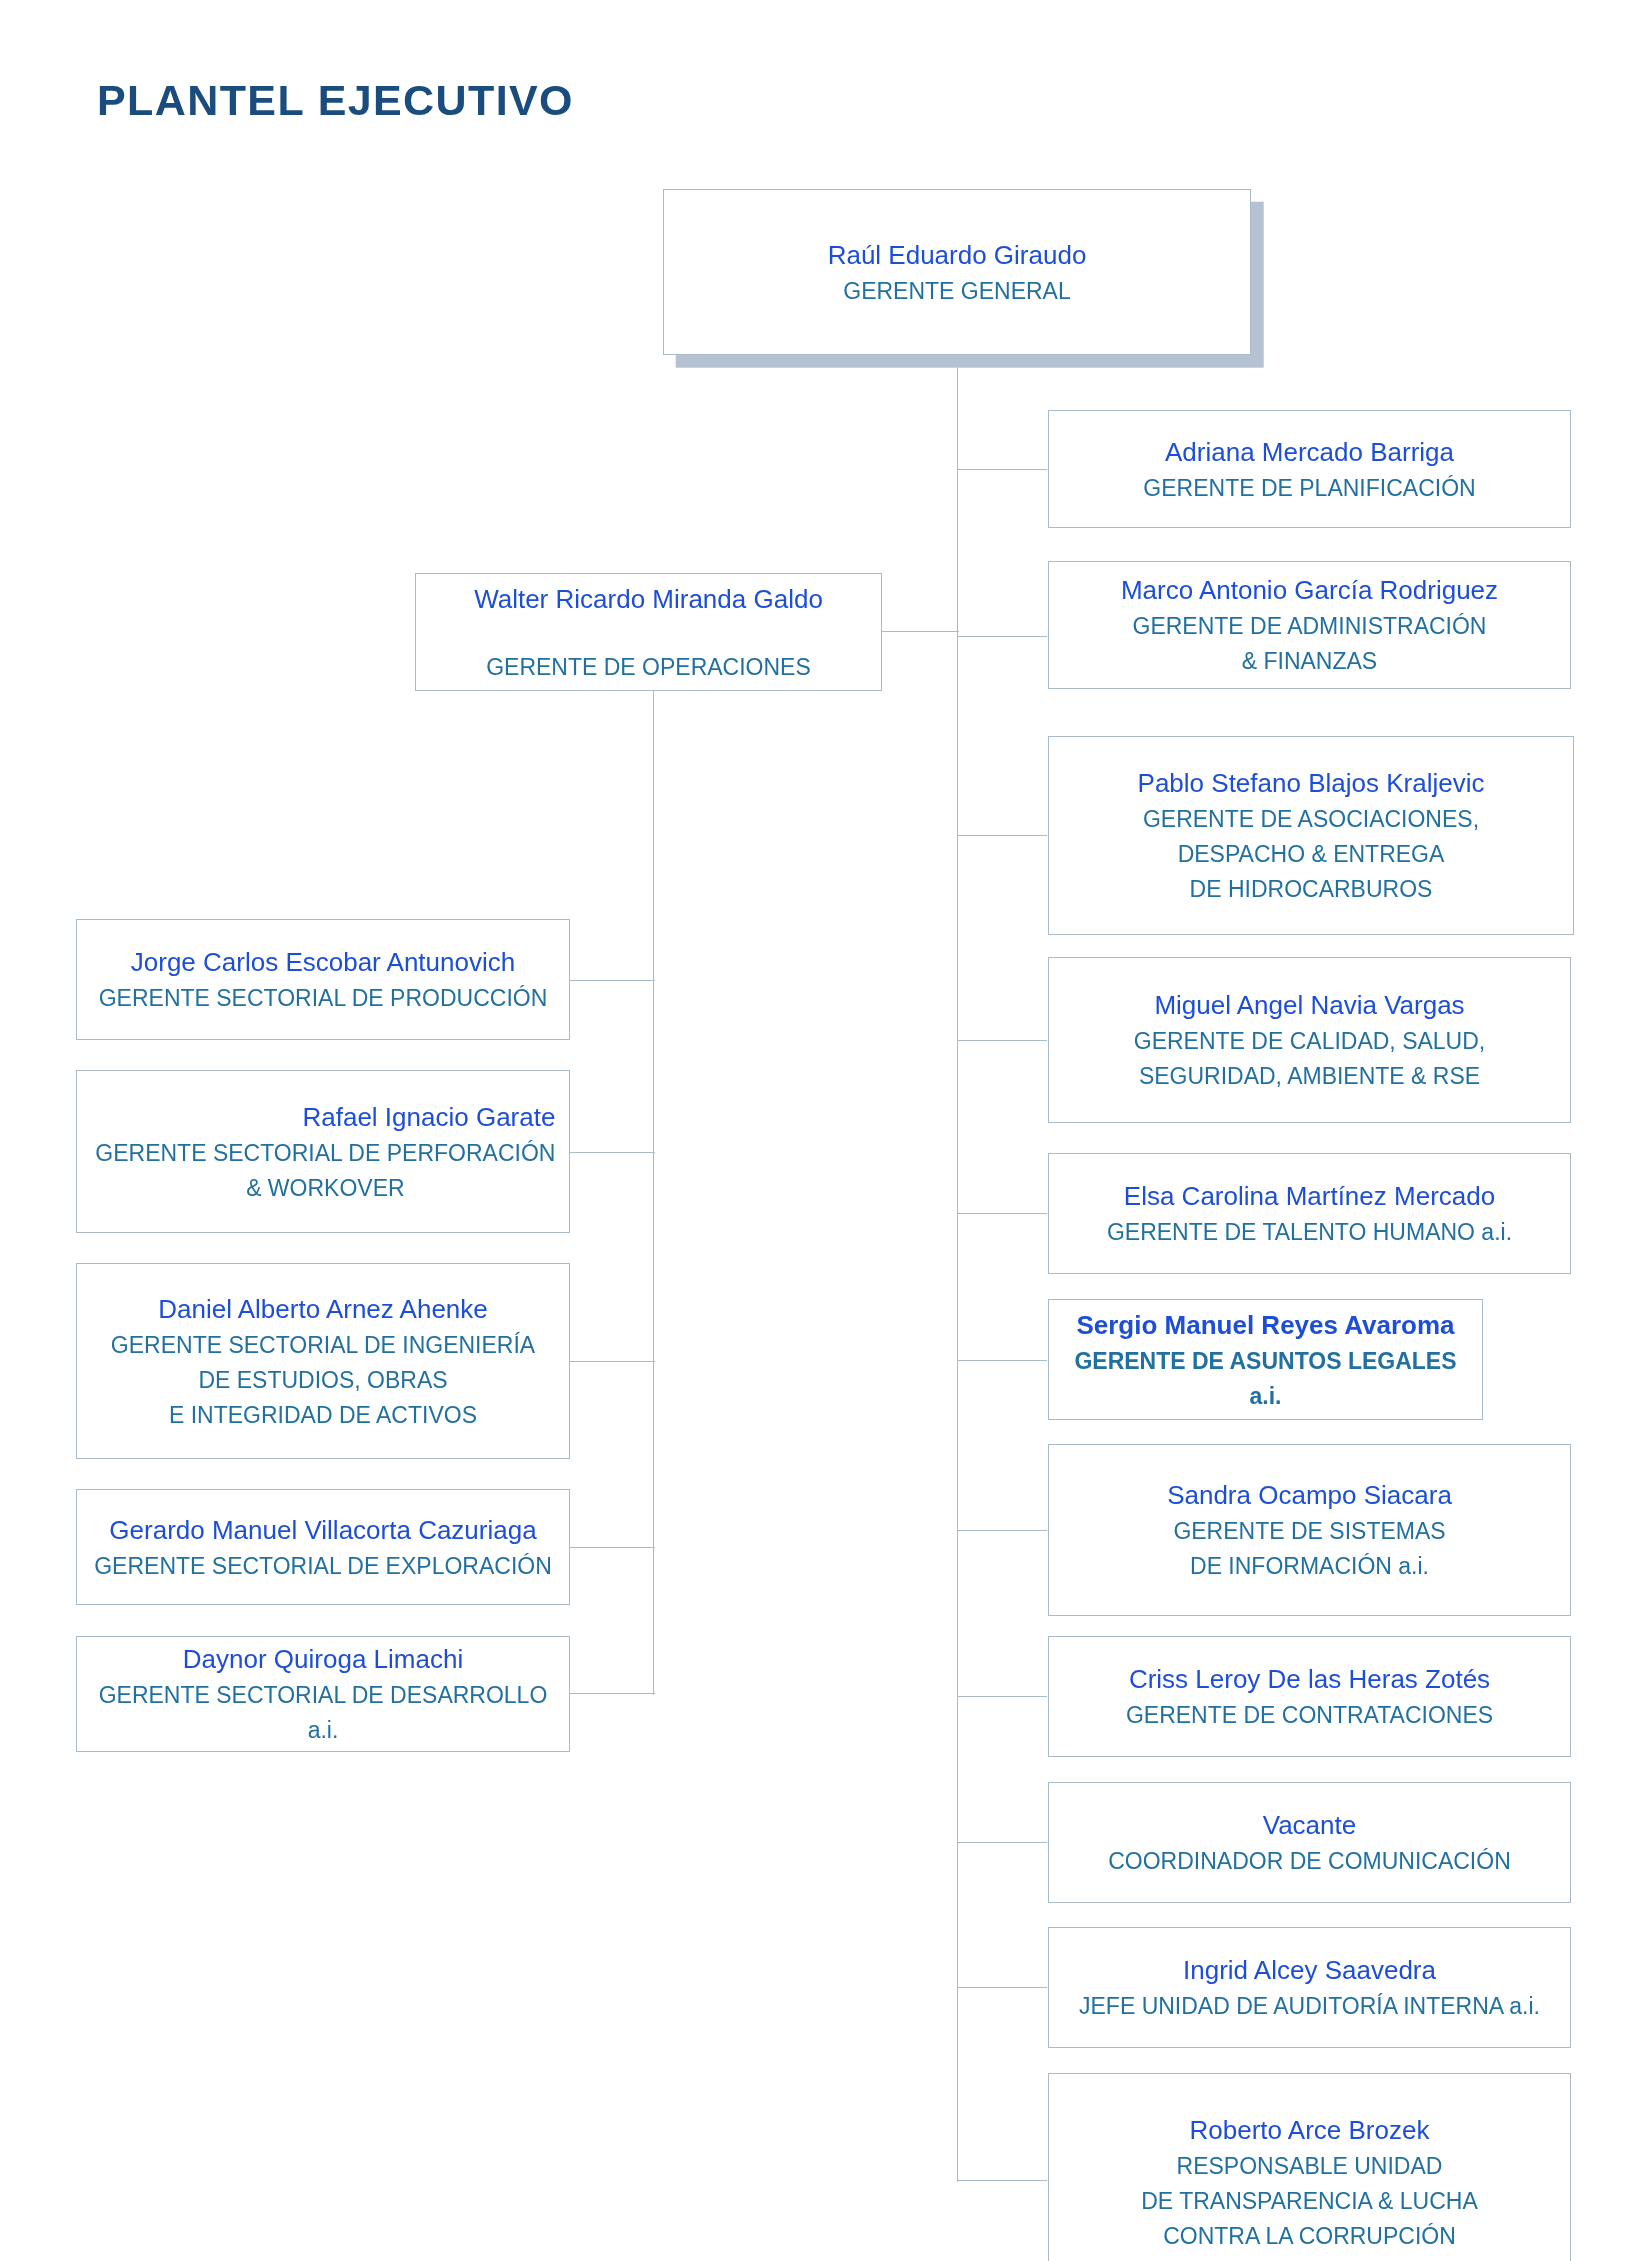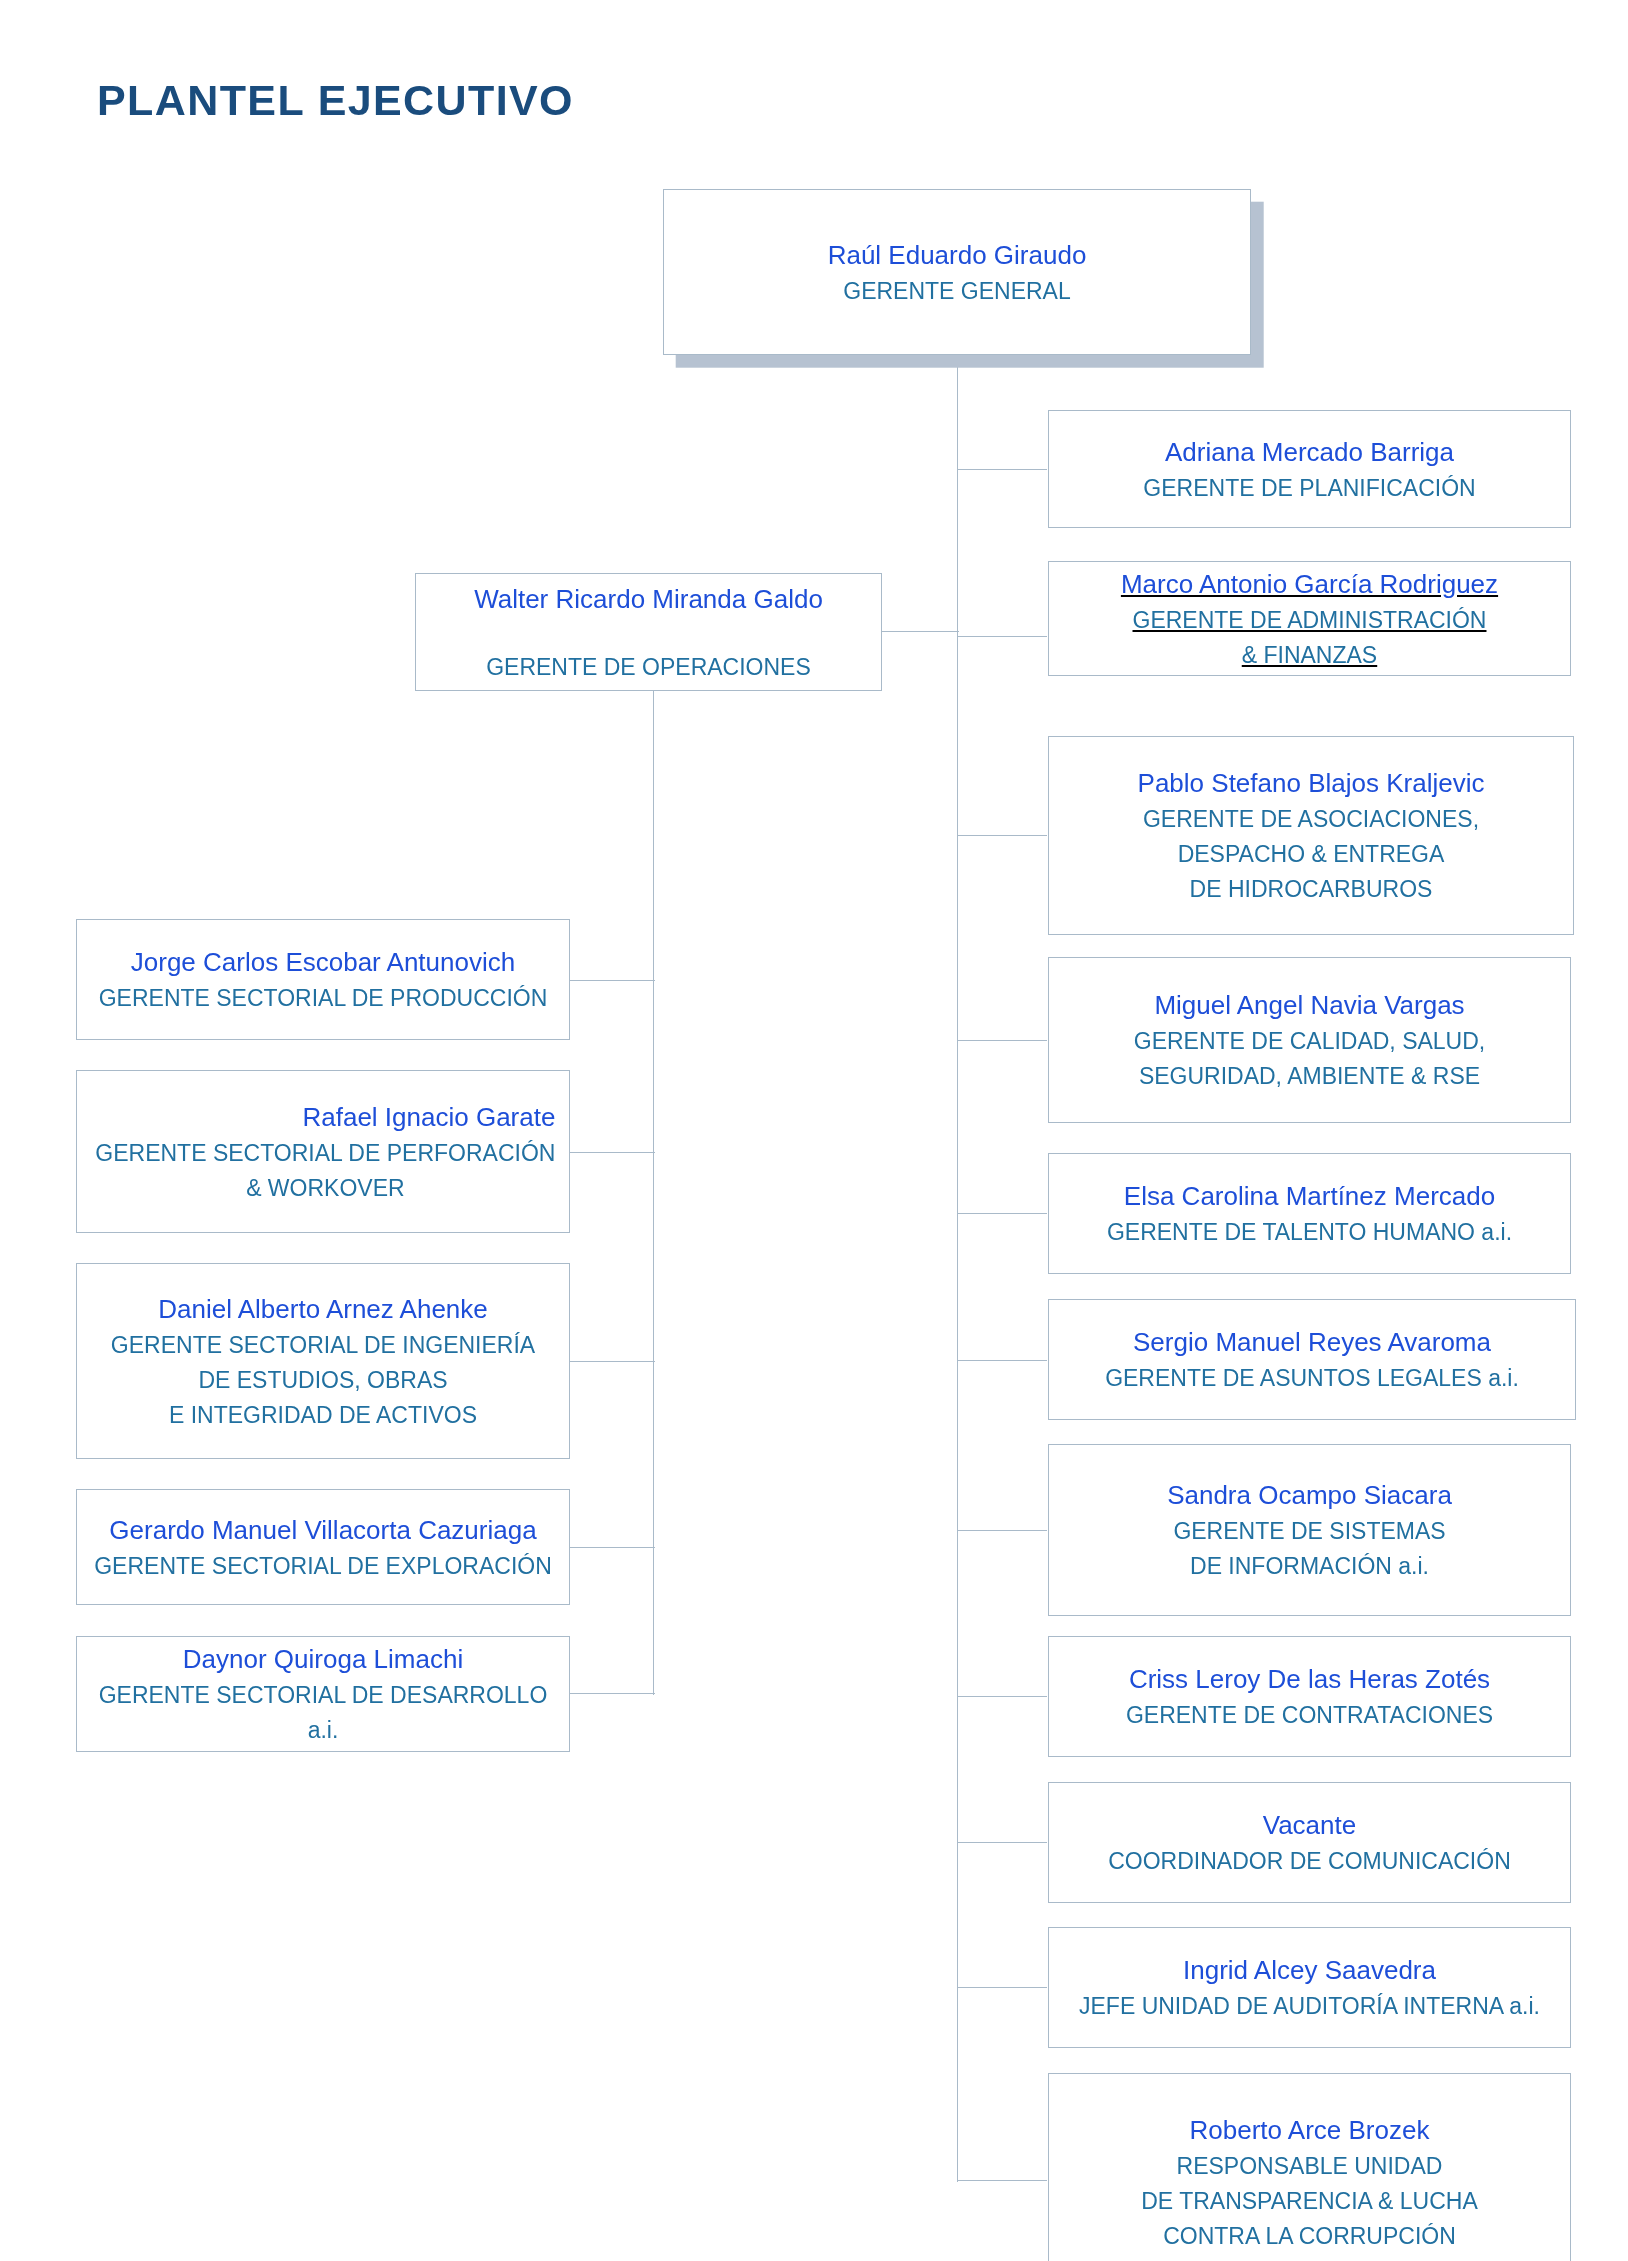--- a/index.html
+++ b/index.html
@@ -116,41 +116,41 @@
   </div>
   <div class="box" style="left:76px; top:1636px; width:494px; height:116px;">
     <div class="person">Daynor Quiroga Limachi</div>
     <div class="role">GERENTE SECTORIAL DE DESARROLLO a.i.</div>
   </div>
 
   <div class="box" style="left:1048px; top:410px; width:523px; height:118px;">
     <div class="person">Adriana Mercado Barriga</div>
     <div class="role">GERENTE DE PLANIFICACIÓN</div>
   </div>
-  <div class="box" style="left:1048px; top:561px; width:523px; height:115px;text-decoration:underline;">
+  <div class="box" style="left:1048px; top:561px; width:523px; height:128px;">
     <div class="person">Marco Antonio García Rodriguez</div>
     <div class="role">GERENTE DE ADMINISTRACIÓN
 &amp; FINANZAS</div>
   </div>
   <div class="box" style="left:1048px; top:736px; width:526px; height:199px;">
     <div class="person">Pablo Stefano Blajos Kraljevic</div>
     <div class="role">GERENTE DE ASOCIACIONES,
 DESPACHO &amp; ENTREGA
 DE HIDROCARBUROS</div>
   </div>
   <div class="box" style="left:1048px; top:957px; width:523px; height:166px;">
     <div class="person">Miguel Angel Navia Vargas</div>
     <div class="role">GERENTE DE CALIDAD, SALUD,
 SEGURIDAD, AMBIENTE &amp; RSE</div>
   </div>
   <div class="box" style="left:1048px; top:1153px; width:523px; height:121px;">
     <div class="person">Elsa Carolina Martínez Mercado</div>
     <div class="role">GERENTE DE TALENTO HUMANO a.i.</div>
   </div>
-  <div class="box" style="left:1048px; top:1299px; width:528px; height:121px;">
+  <div class="box" style="left:1048px; top:1299px; width:435px; height:121px;font-weight:bold;">
     <div class="person">Sergio Manuel Reyes Avaroma</div>
     <div class="role">GERENTE DE ASUNTOS LEGALES a.i.</div>
   </div>
   <div class="box" style="left:1048px; top:1444px; width:523px; height:172px;">
     <div class="person">Sandra Ocampo Siacara</div>
     <div class="role">GERENTE DE SISTEMAS
 DE INFORMACIÓN a.i.</div>
   </div>
   <div class="box" style="left:1048px; top:1636px; width:523px; height:121px;">
     <div class="person">Criss Leroy De las Heras Zotés</div>

